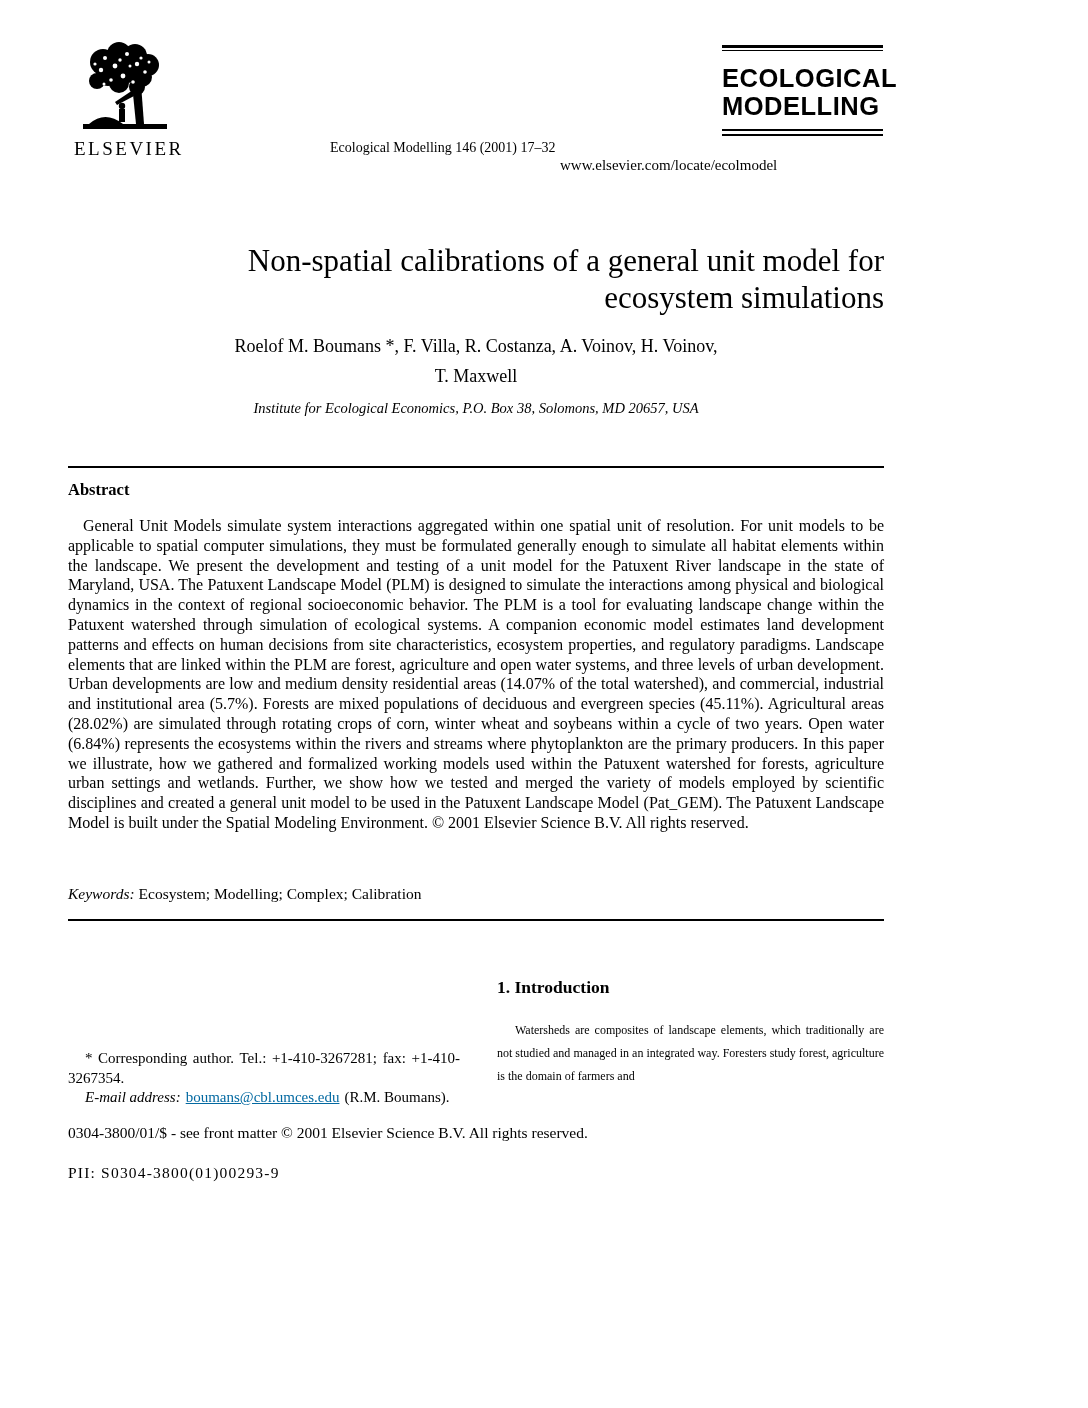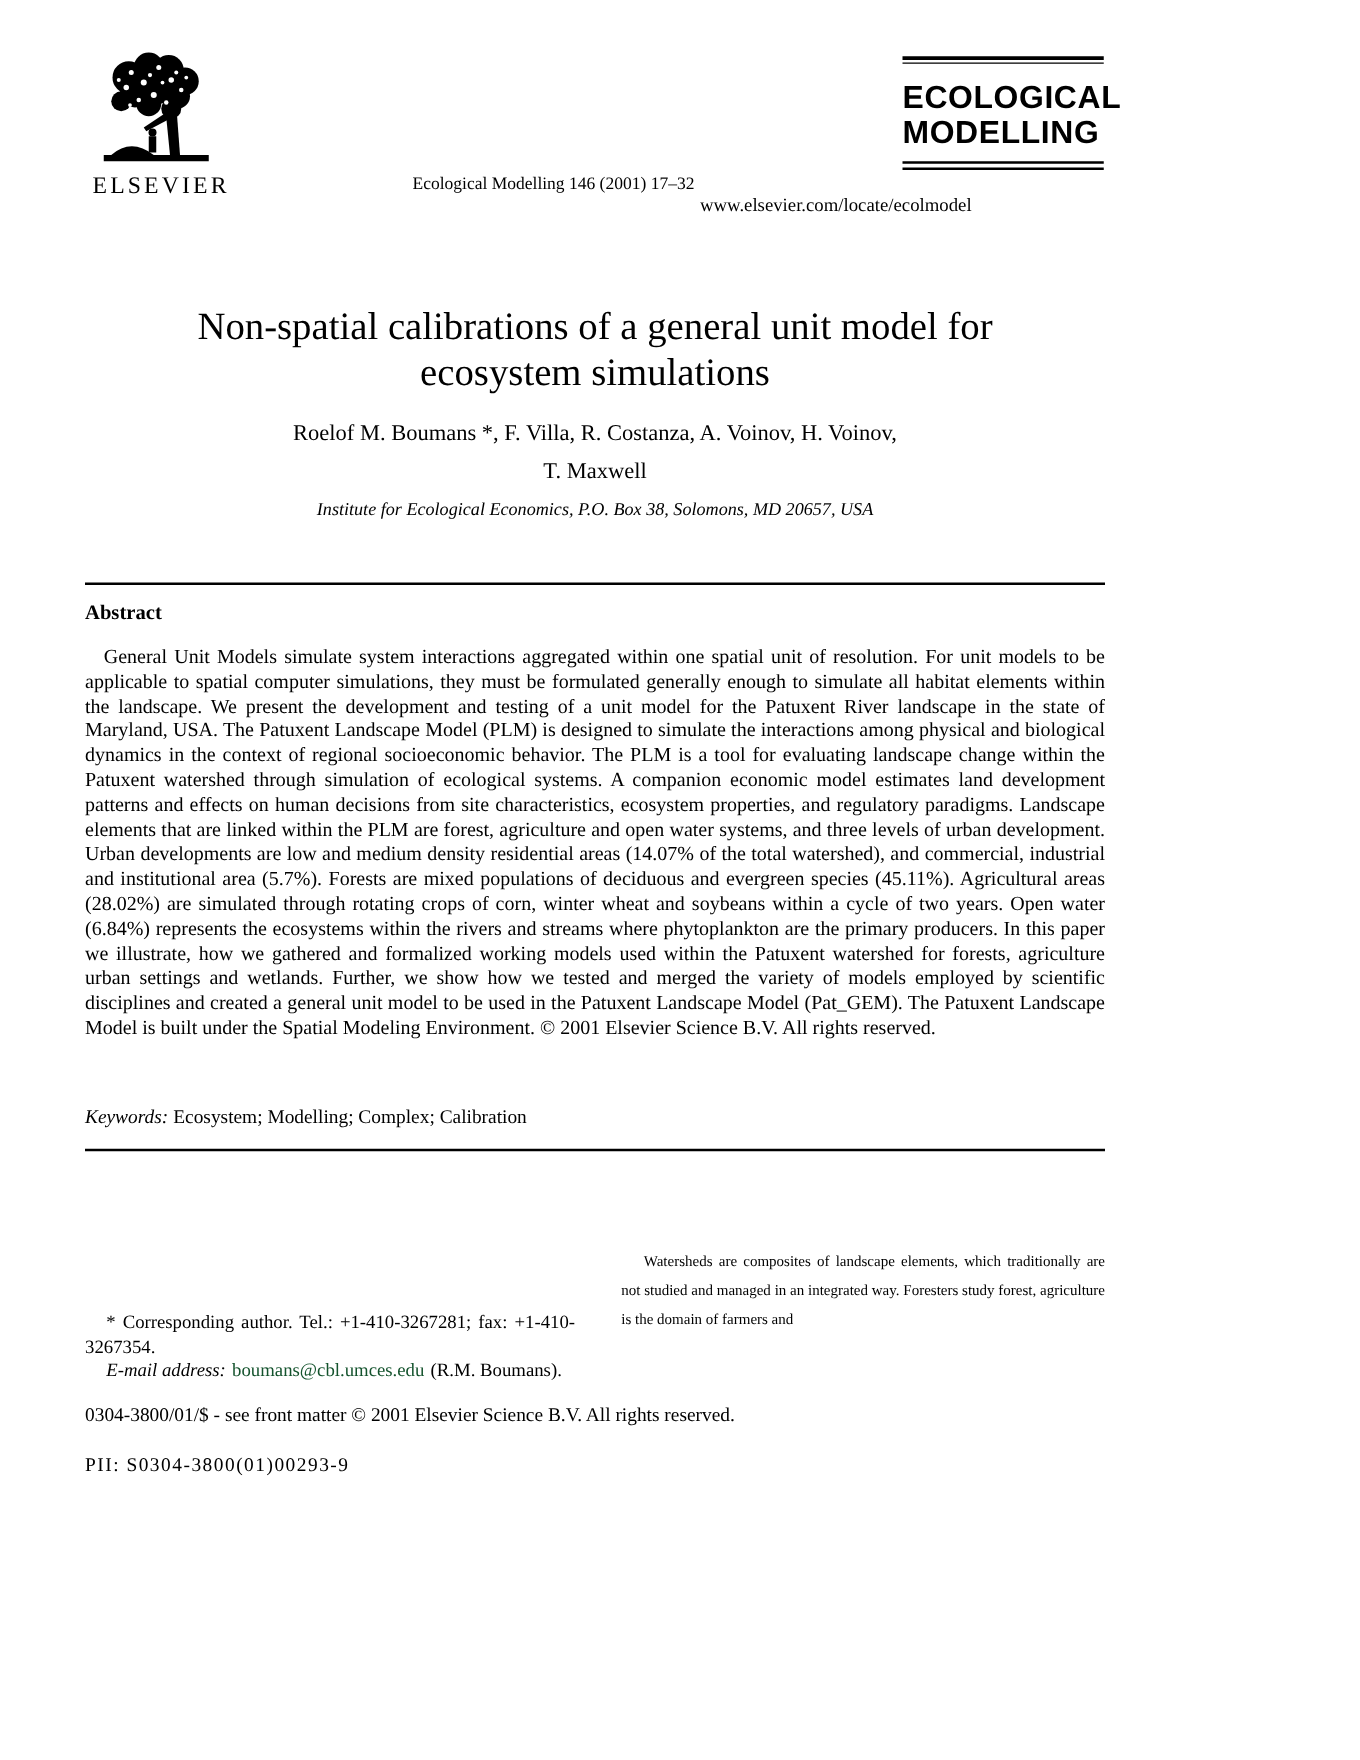--- a/index.html
+++ b/index.html
@@ -23,21 +23,21 @@
   .journal-box{left:722px;top:45px;width:161px;}
   .rule-thick{height:3px;background:#000;}
   .rule-thin{height:1px;background:#000;margin-top:2px;}
   .journal-name{margin-top:13px;font-family:"Liberation Sans", sans-serif;font-weight:bold;
     font-size:25.5px;line-height:28px;letter-spacing:0.5px;}
   .dbl-rule-a{height:2px;background:#000;margin-top:9px;}
   .dbl-rule-b{height:2px;background:#000;margin-top:3px;}
   .site-url{left:560px;top:157px;width:324px;font-size:15px;white-space:nowrap;}
 
   
-  .article-title{left:68px;top:242px;width:816px;text-align:center;
+  .article-title{left:68px;top:242px;width:816px;text-align:right;
     font-size:31px;line-height:37px;}
   .authors{left:68px;top:331px;width:816px;text-align:center;
     font-size:18px;line-height:30px;}
   .affiliation{left:68px;top:400px;width:816px;text-align:center;
     font-style:italic;font-size:14.5px;}
 
   .hrule{left:68px;width:816px;height:1.5px;background:#000;}
   .rule-top-abstract{top:466px;}
   .rule-bottom-keywords{top:919px;}
 
@@ -134,26 +134,27 @@
 
   <div class="abs hrule rule-top-abstract"></div>
   <div class="abs abstract-heading">Abstract</div>
   <div class="abs abstract-body">General Unit Models simulate system interactions aggregated within one spatial unit of resolution. For unit models to be applicable to spatial computer simulations, they must be formulated generally enough to simulate all habitat elements within the landscape. We present the development and testing of a unit model for the Patuxent River landscape in the state of Maryland, USA. The Patuxent Landscape Model (PLM) is designed to simulate the interactions among physical and biological dynamics in the context of regional socioeconomic behavior. The PLM is a tool for evaluating landscape change within the Patuxent watershed through simulation of ecological systems. A companion economic model estimates land development patterns and effects on human decisions from site characteristics, ecosystem properties, and regulatory paradigms. Landscape elements that are linked within the PLM are forest, agriculture and open water systems, and three levels of urban development. Urban developments are low and medium density residential areas (14.07% of the total watershed), and commercial, industrial and institutional area (5.7%). Forests are mixed populations of deciduous and evergreen species (45.11%). Agricultural areas (28.02%) are simulated through rotating crops of corn, winter wheat and soybeans within a cycle of two years. Open water (6.84%) represents the ecosystems within the rivers and streams where phytoplankton are the primary producers. In this paper we illustrate, how we gathered and formalized working models used within the Patuxent watershed for forests, agriculture urban settings and wetlands. Further, we show how we tested and merged the variety of models employed by scientific disciplines and created a general unit model to be used in the Patuxent Landscape Model (Pat_GEM). The Patuxent Landscape Model is built under the Spatial Modeling Environment. © 2001 Elsevier Science B.V. All rights reserved.</div>
   <div class="abs keywords-line">
     <span class="kw-label">Keywords:</span><span>Ecosystem; Modelling; Complex; Calibration</span>
   </div>
   <div class="abs hrule rule-bottom-keywords"></div>
 
   <div class="abs intro-col">
+    <div class="section-heading">1. Introduction</div>
     <div class="intro-para">Watersheds are composites of landscape elements, which traditionally are not studied and managed in an integrated way. Foresters study forest, agriculture is the domain of farmers and</div>
   </div>
 
   <div class="abs footnote">
     <p class="fn-para1">* Corresponding author. Tel.: +1-410-3267281; fax: +1-410-3267354.</p>
     <p class="fn-para2">
-      <span class="fn-email-label">E-mail address:</span><span class="fn-email-link" id="email-link" style="color: #14532d;">boumans@cbl.umces.edu</span><span>(R.M. Boumans).</span>
+      <span class="fn-email-label">E-mail address:</span><span class="fn-email-link" id="email-link" style="color: #0369a1; text-decoration: underline;">boumans@cbl.umces.edu</span><span>(R.M. Boumans).</span>
     </p>
   </div>
 
   <div class="abs copyright-line">0304-3800/01/$ - see front matter © 2001 Elsevier Science B.V. All rights reserved.</div>
   <div class="abs pii-line">PII: S0304-3800(01)00293-9</div>
 
 </div>
 
 </body></html>

